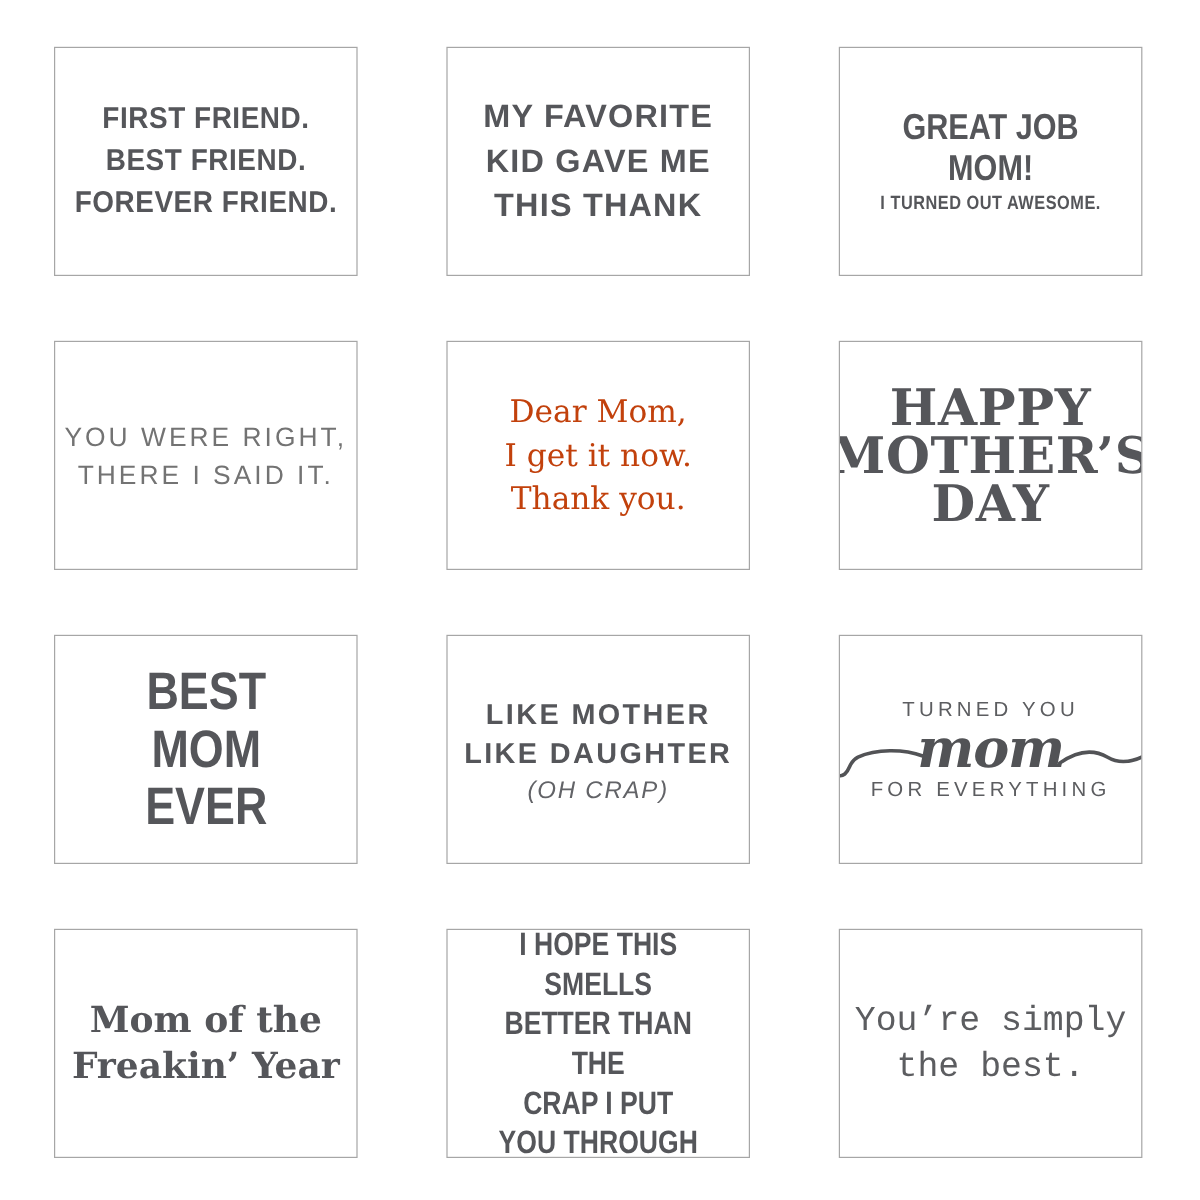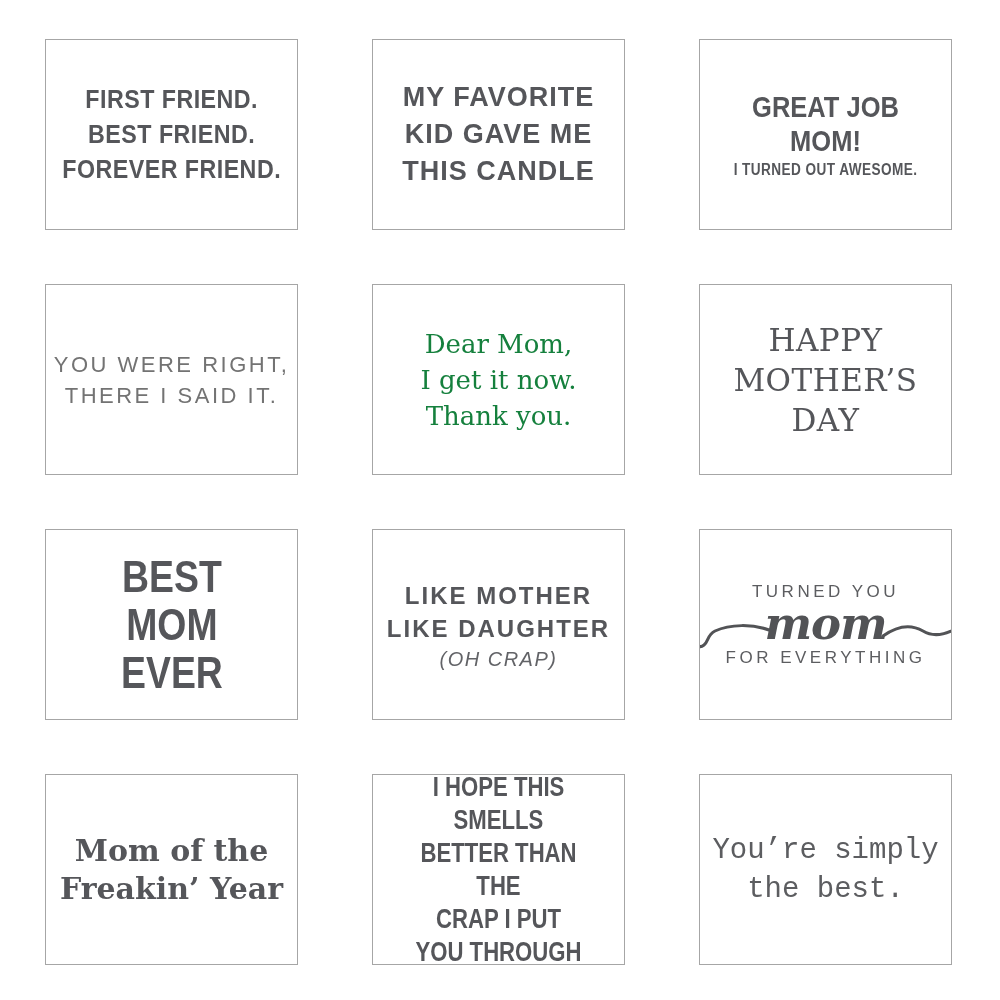--- a/index.html
+++ b/index.html
@@ -45,24 +45,24 @@
 
   
   .c3 .tblock { transform: scaleX(0.85); }
   .c3 .big   { font-weight: 700; font-size: 30px; line-height: 34px; }
   .c3 .small { font-weight: 700; font-size: 16px; line-height: 20px; letter-spacing: 0.5px; margin-top: 2px; }
 
   
   .c4 .tblock { font-weight: 400; font-size: 22px; line-height: 31px; letter-spacing: 2.5px; color: #737373; }
 
   
-  .c5 .tblock { font-family: "DejaVu Serif", serif; font-weight: 400; font-size: 26px; line-height: 36px; color: #15803d; }
+  .c5 .tblock { font-family: "DejaVu Serif", serif; font-weight: 400; font-size: 26px; line-height: 36px; color: #c2410c; }
 
   
-  .c6 .tblock { font-family: "DejaVu Serif", serif; font-weight: 400; font-size: 31px; line-height: 40px; letter-spacing: 0.5px; }
+  .c6 .tblock { font-family: "DejaVu Serif", serif; font-weight: 700; font-size: 42px; line-height: 40px; letter-spacing: 0.5px; }
 
   
   .c7 .tblock { font-weight: 700; font-size: 44px; line-height: 48px; transform: scaleX(0.85); }
 
   
   .c8 .big   { font-weight: 700; font-size: 24px; line-height: 33px; letter-spacing: 2px; }
   .c8 .small { font-style: italic; font-weight: 400; font-size: 20px; letter-spacing: 1.5px; margin-top: 3px; color: #626367; }
 
   
   .c9 .caps { font-weight: 400; font-size: 17px; letter-spacing: 3.5px; color: #5c5d60; }
@@ -92,21 +92,21 @@
         <div>FIRST FRIEND.</div>
         <div>BEST FRIEND.</div>
         <div>FOREVER FRIEND.</div>
       </div>
     </div>
 
     <div class="card c2">
       <div class="tblock">
         <div>MY FAVORITE</div>
         <div>KID GAVE ME</div>
-        <div>THIS CANDLE</div>
+        <div>THIS THANK</div>
       </div>
     </div>
 
     <div class="card c3">
       <div class="tblock">
         <div class="big">GREAT JOB MOM!</div>
         <div class="small">I TURNED OUT AWESOME.</div>
       </div>
     </div>
 

